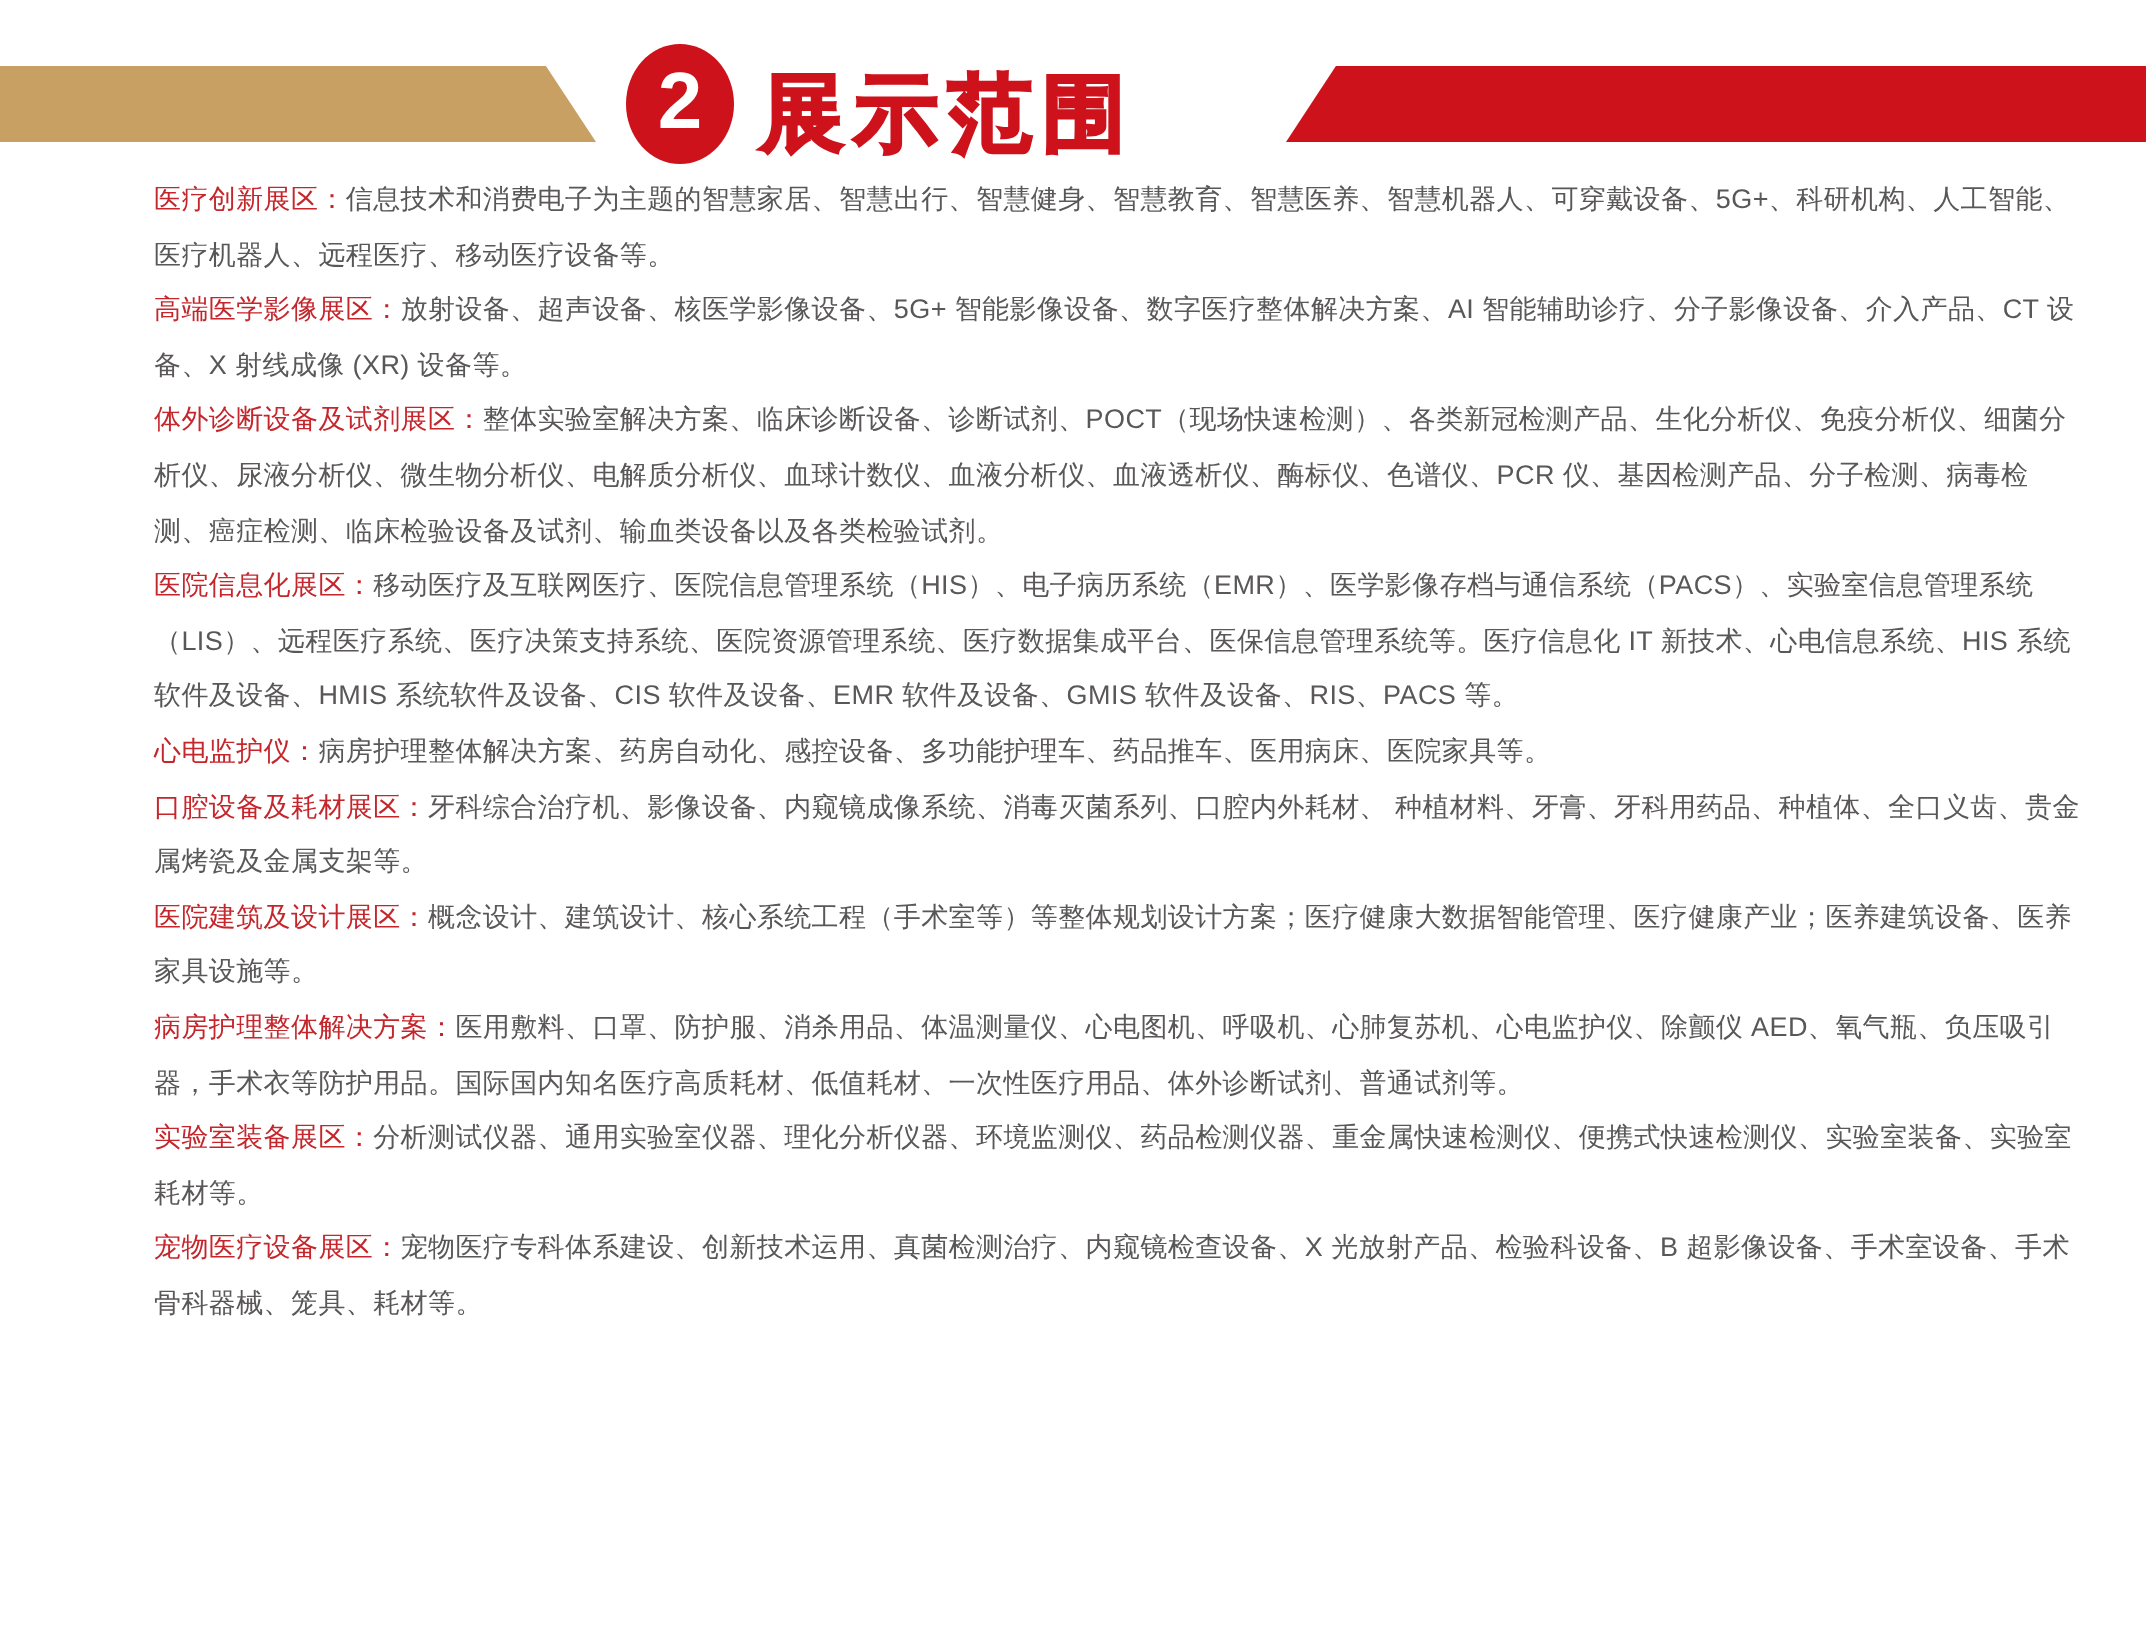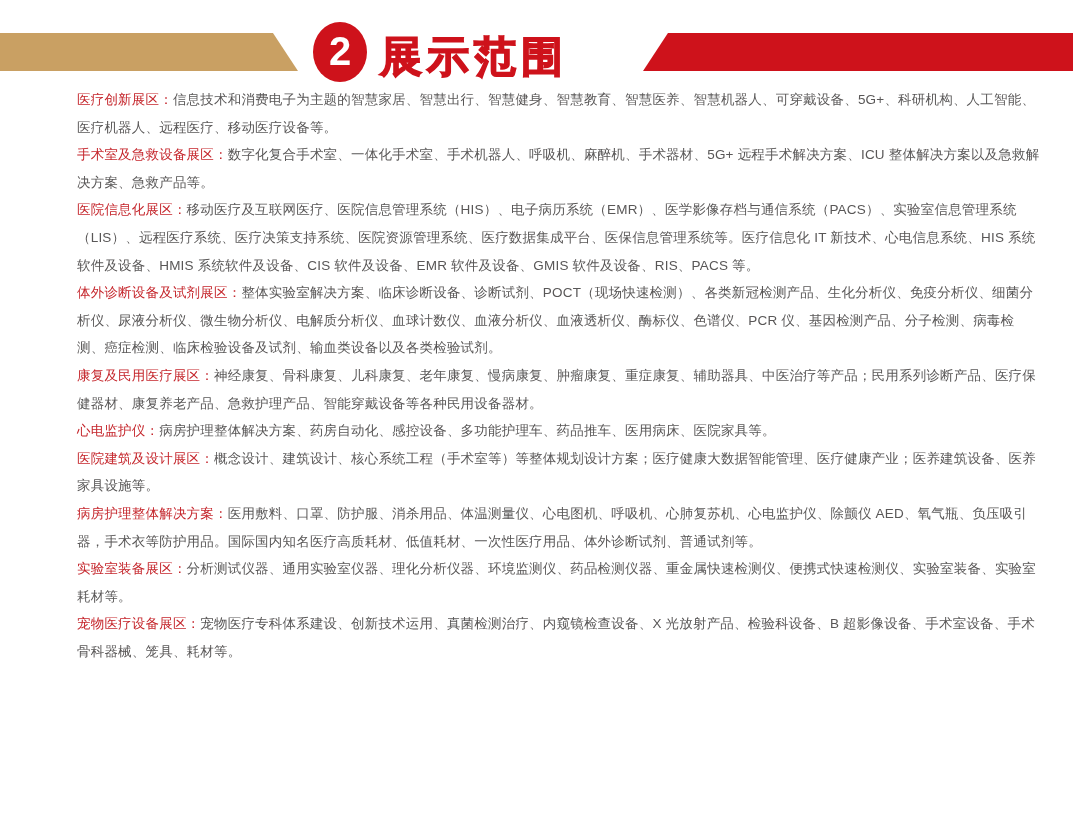--- a/index.html
+++ b/index.html
@@ -61,24 +61,24 @@
       <span>2</span>
     </div>
 
     <h1 class="title">展示范围</h1>
 
     <div class="ribbon-right"></div>
   </header>
 
   <main class="content" id="sections">
       <p><span class="zone-label">医疗创新展区：</span><span class="zone-text">信息技术和消费电子为主题的智慧家居、智慧出行、智慧健身、智慧教育、智慧医养、智慧机器人、可穿戴设备、5G+、科研机构、人工智能、医疗机器人、远程医疗、移动医疗设备等。</span></p>
-      <p><span class="zone-label">手术室及急救设备展区：</span><span class="zone-text">数字化复合手术室、一体化手术室、手术机器人、呼吸机、麻醉机、手术器材、5G+ 远程手术解决方案、ICU 整体解决方案以及急救解决方案、急救产品等。</span></p>
+      <p><span class="zone-label">高端医学影像展区：</span><span class="zone-text">放射设备、超声设备、核医学影像设备、5G+ 智能影像设备、数字医疗整体解决方案、AI 智能辅助诊疗、分子影像设备、介入产品、CT 设备、X 射线成像 (XR) 设备等。</span></p>
+      <p><span class="zone-label">体外诊断设备及试剂展区：</span><span class="zone-text">整体实验室解决方案、临床诊断设备、诊断试剂、POCT（现场快速检测）、各类新冠检测产品、生化分析仪、免疫分析仪、细菌分析仪、尿液分析仪、微生物分析仪、电解质分析仪、血球计数仪、血液分析仪、血液透析仪、酶标仪、色谱仪、PCR 仪、基因检测产品、分子检测、病毒检测、癌症检测、临床检验设备及试剂、输血类设备以及各类检验试剂。</span></p>
       <p><span class="zone-label">医院信息化展区：</span><span class="zone-text">移动医疗及互联网医疗、医院信息管理系统（HIS）、电子病历系统（EMR）、医学影像存档与通信系统（PACS）、实验室信息管理系统（LIS）、远程医疗系统、医疗决策支持系统、医院资源管理系统、医疗数据集成平台、医保信息管理系统等。医疗信息化 IT 新技术、心电信息系统、HIS 系统软件及设备、HMIS 系统软件及设备、CIS 软件及设备、EMR 软件及设备、GMIS 软件及设备、RIS、PACS 等。</span></p>
-      <p><span class="zone-label">体外诊断设备及试剂展区：</span><span class="zone-text">整体实验室解决方案、临床诊断设备、诊断试剂、POCT（现场快速检测）、各类新冠检测产品、生化分析仪、免疫分析仪、细菌分析仪、尿液分析仪、微生物分析仪、电解质分析仪、血球计数仪、血液分析仪、血液透析仪、酶标仪、色谱仪、PCR 仪、基因检测产品、分子检测、病毒检测、癌症检测、临床检验设备及试剂、输血类设备以及各类检验试剂。</span></p>
-      <p><span class="zone-label">康复及民用医疗展区：</span><span class="zone-text">神经康复、骨科康复、儿科康复、老年康复、慢病康复、肿瘤康复、重症康复、辅助器具、中医治疗等产品；民用系列诊断产品、医疗保健器材、康复养老产品、急救护理产品、智能穿戴设备等各种民用设备器材。</span></p>
       <p><span class="zone-label">心电监护仪：</span><span class="zone-text">病房护理整体解决方案、药房自动化、感控设备、多功能护理车、药品推车、医用病床、医院家具等。</span></p>
+      <p><span class="zone-label">口腔设备及耗材展区：</span><span class="zone-text">牙科综合治疗机、影像设备、内窥镜成像系统、消毒灭菌系列、口腔内外耗材、 种植材料、牙膏、牙科用药品、种植体、全口义齿、贵金属烤瓷及金属支架等。</span></p>
       <p><span class="zone-label">医院建筑及设计展区：</span><span class="zone-text">概念设计、建筑设计、核心系统工程（手术室等）等整体规划设计方案；医疗健康大数据智能管理、医疗健康产业；医养建筑设备、医养家具设施等。</span></p>
       <p><span class="zone-label">病房护理整体解决方案：</span><span class="zone-text">医用敷料、口罩、防护服、消杀用品、体温测量仪、心电图机、呼吸机、心肺复苏机、心电监护仪、除颤仪 AED、氧气瓶、负压吸引器，手术衣等防护用品。国际国内知名医疗高质耗材、低值耗材、一次性医疗用品、体外诊断试剂、普通试剂等。</span></p>
       <p><span class="zone-label">实验室装备展区：</span><span class="zone-text">分析测试仪器、通用实验室仪器、理化分析仪器、环境监测仪、药品检测仪器、重金属快速检测仪、便携式快速检测仪、实验室装备、实验室耗材等。</span></p>
       <p><span class="zone-label">宠物医疗设备展区：</span><span class="zone-text">宠物医疗专科体系建设、创新技术运用、真菌检测治疗、内窥镜检查设备、X 光放射产品、检验科设备、B 超影像设备、手术室设备、手术骨科器械、笼具、耗材等。</span></p>
     </main>
 
 </div>
 
 </body></html>

